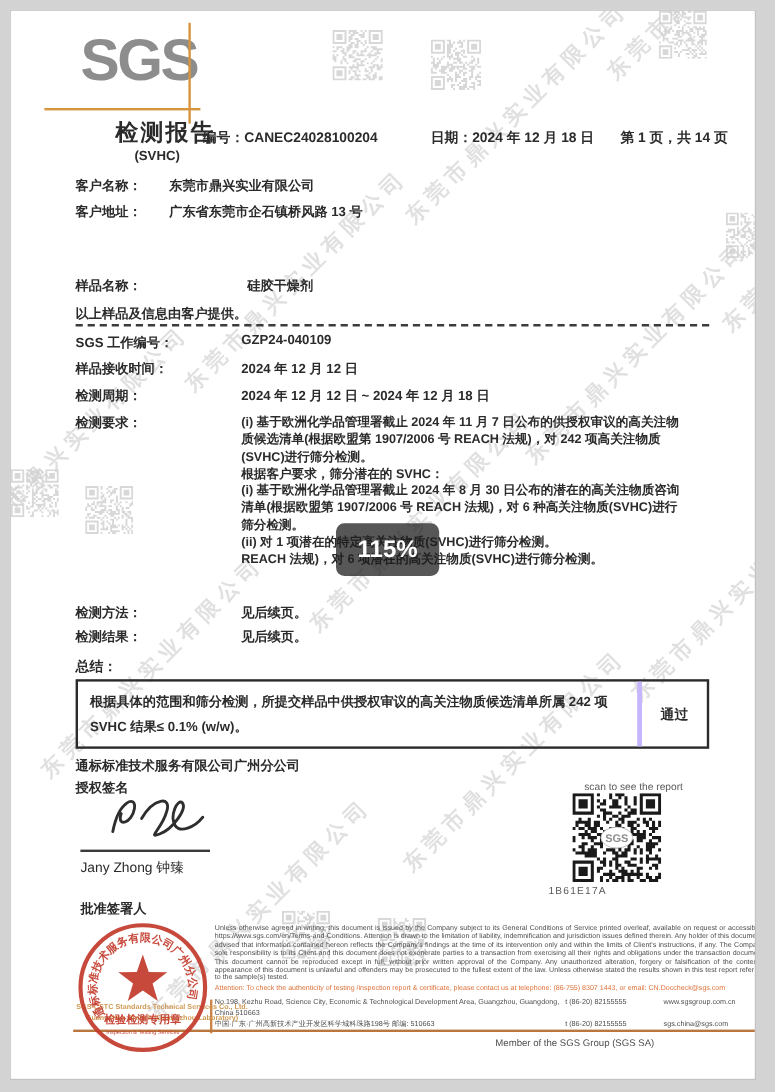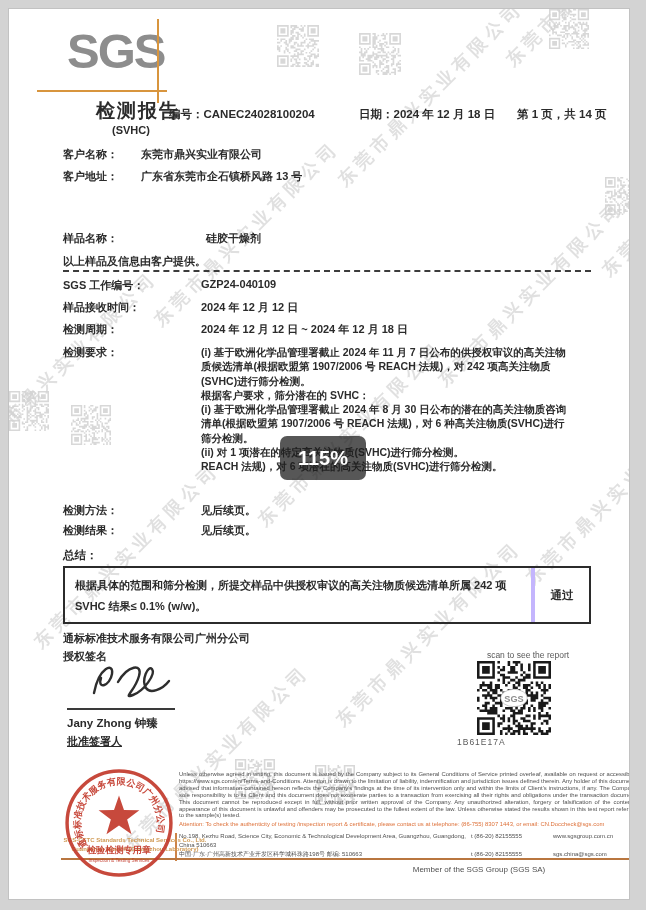--- a/index.html
+++ b/index.html
@@ -37,22 +37,22 @@
   
   .sum-title{left:54px;top:539px;font-size:11.5px;font-weight:700;}
   .sum-table{left:54px;top:557px;width:528px;height:58px;border:2px solid #2b2b2b;display:flex;box-sizing:border-box;}
   .sum-cell-text{width:470px;box-sizing:border-box;border-right:4px solid #c4b5fd;padding:7px 10px;font-size:11px;font-weight:600;line-height:21px;}
   .sum-cell-verdict{flex:1;display:flex;align-items:center;justify-content:center;font-size:11.5px;font-weight:700;}
   
   .signoff-company{left:54px;top:622px;font-size:11px;font-weight:700;}
   .signoff-label{left:54px;top:640px;font-size:11px;font-weight:700;}
   .sig-svg{left:75px;top:650px;}
   .sig-line{left:58px;top:699px;width:108px;height:2px;background:#3a3a3a;}
-  .sig-name{left:58px;top:707px;font-size:11.5px;font-weight:700;}
-  .sig-role{left:58px;top:725px;font-size:11px;font-weight:700;text-decoration:underline;}
+  .sig-name{left:58px;top:707px;font-size:11.5px;font-weight:400;}
+  .sig-role{left:58px;top:741px;font-size:11px;font-weight:700;}
   
   .qr-caption{left:460px;top:641px;width:118px;text-align:center;font-size:8.5px;color:#5a5a5a;}
   .qr-main{left:468px;top:652px;}
   .qr-code-id{left:448px;top:728px;width:118px;font-size:8.5px;color:#5a5a5a;letter-spacing:1px;}
   
   .stamp-company{left:46px;width:160px;font-size:6px;color:#d09a54;font-weight:700;text-align:center;z-index:1;}
   .stamp-svg{left:54px;top:758px;z-index:2;opacity:.92;}
   .footer-block{left:170px;top:762px;width:462px;}
   .legal{font-size:5.9px;line-height:6.9px;color:#4f4f4f;text-align:justify;margin-bottom:2px;}
   .attention{font-size:5.9px;line-height:6.9px;color:#dd7038;margin-bottom:4px;}

